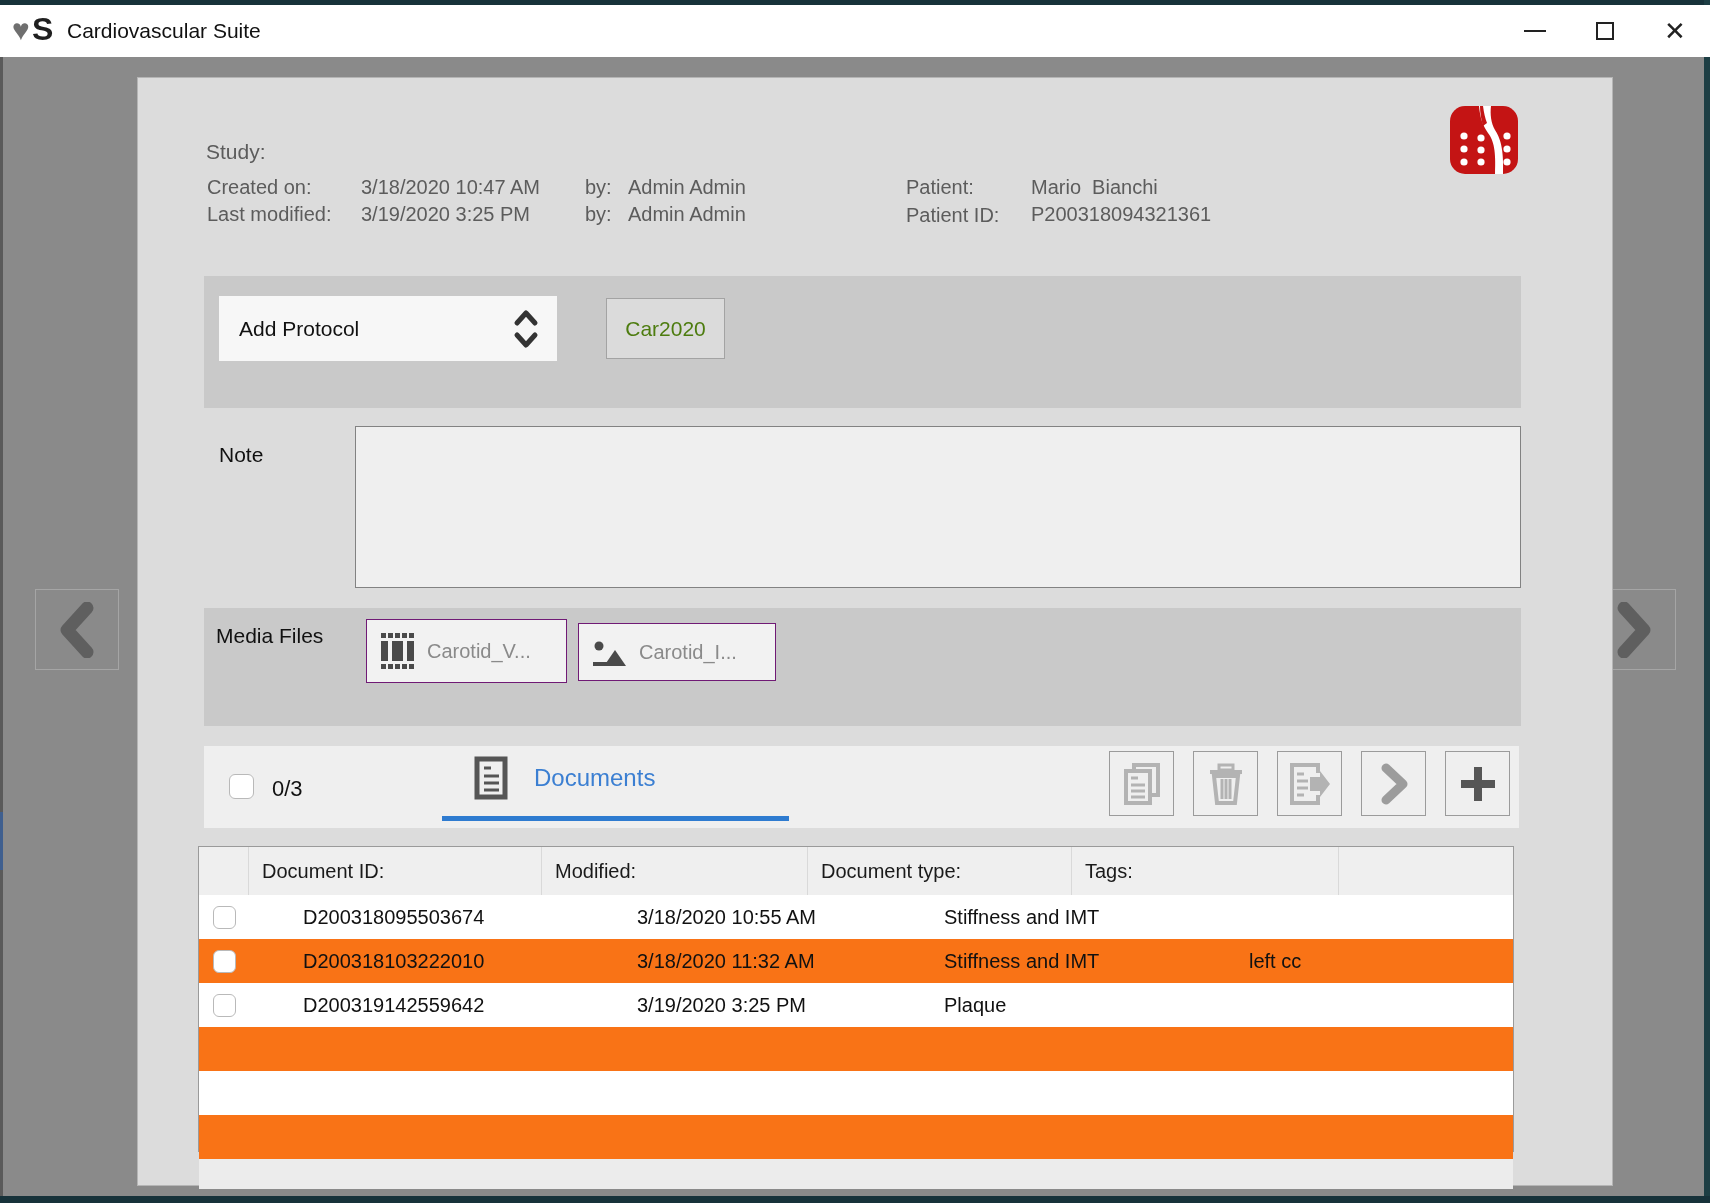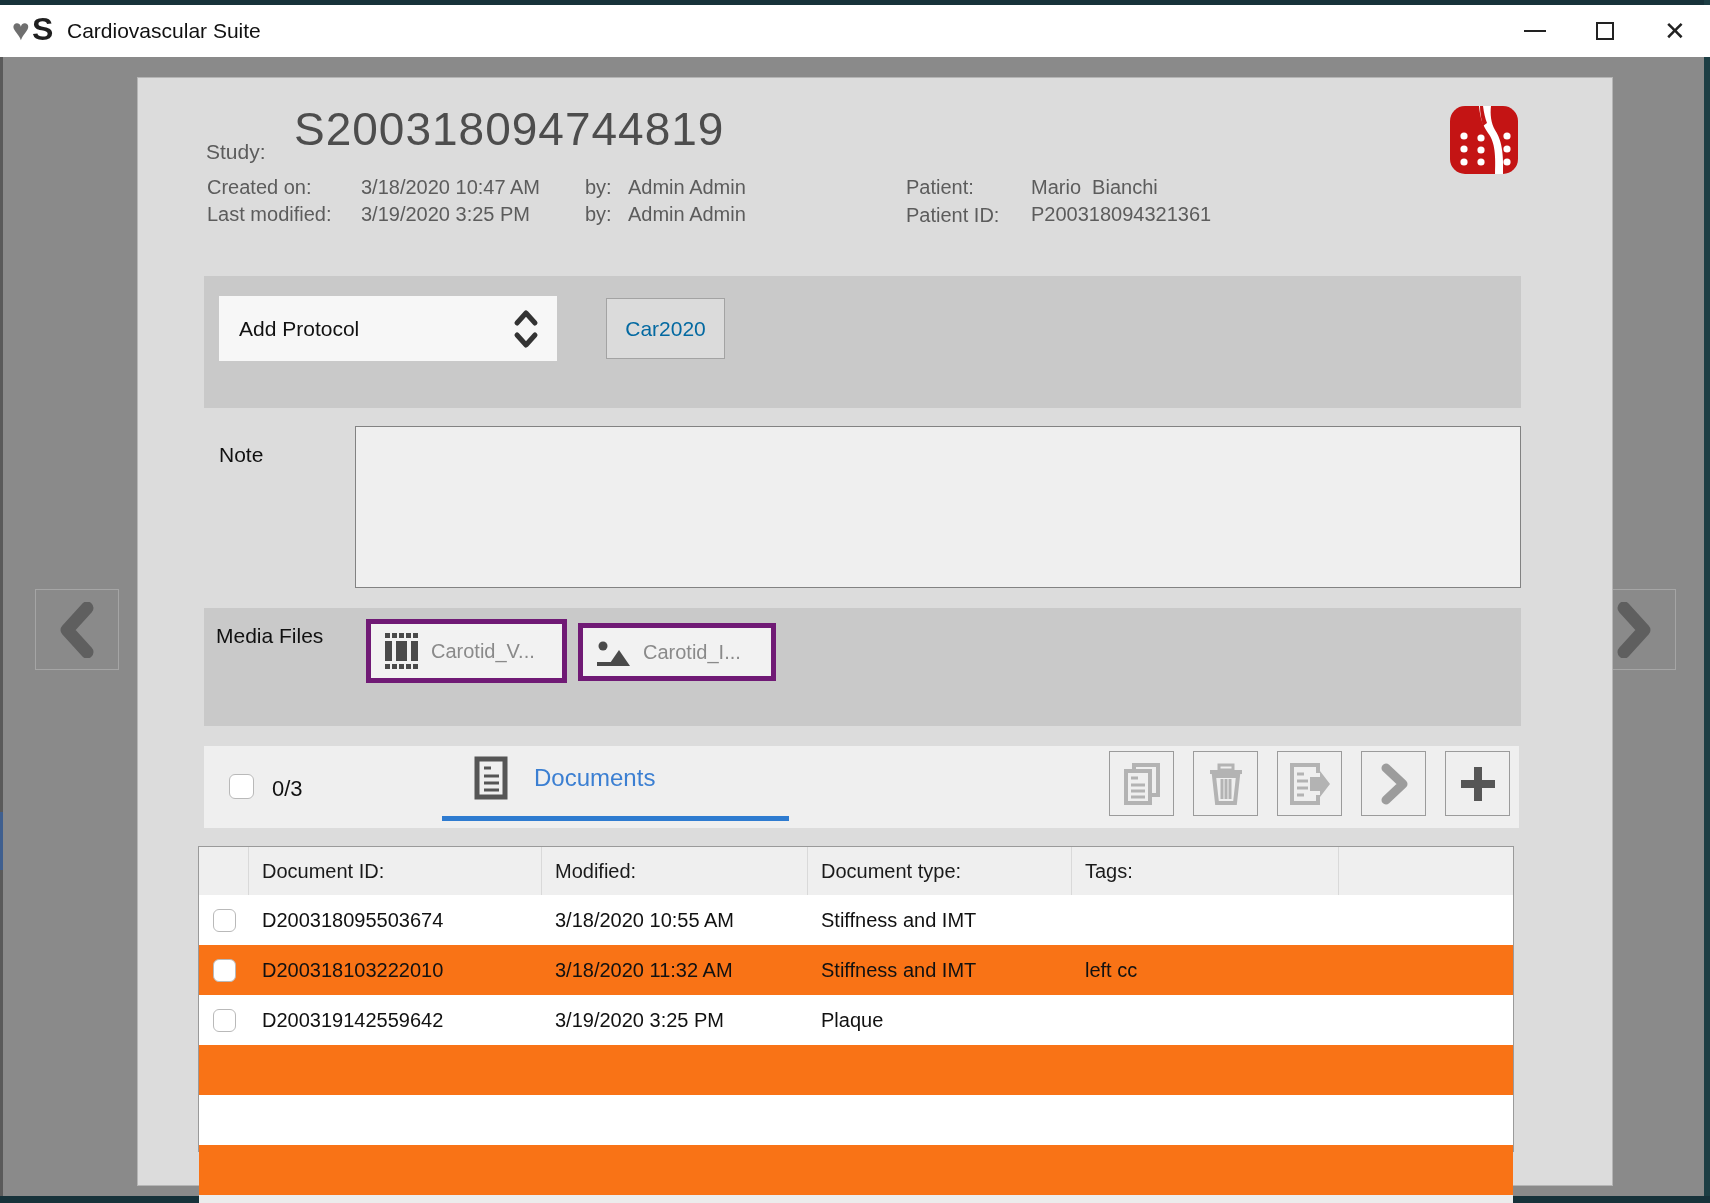--- a/index.html
+++ b/index.html
@@ -34,49 +34,49 @@
 
   
   .logo{ position:absolute; left:1312px; top:28px; width:68px; height:68px; }
 
   
   .band{ position:absolute; left:66px; width:1317px; background:#c9c9c9; }
   .band-protocol{ top:198px; height:132px; }
   .dropdown{ position:absolute; left:81px; top:218px; width:338px; height:65px; background:#f7f7f7; display:flex; align-items:center; cursor:default; }
   .dropdown-text{ font-size:21px; color:#111; margin-left:20px; }
   .dropdown-chevrons{ margin-left:auto; margin-right:16px; }
-  .btn-protocol{ position:absolute; left:468px; top:220px; width:119px; height:61px; background:#dbdbdb; border:1px solid #a3a3a3; display:flex; align-items:center; justify-content:center; font-size:21px; color:#0369a1; cursor:default; }
+  .btn-protocol{ position:absolute; left:468px; top:220px; width:119px; height:61px; background:#dbdbdb; border:1px solid #a3a3a3; display:flex; align-items:center; justify-content:center; font-size:21px; color:#4d7c0f; cursor:default; }
 
   
   .note-label{ position:absolute; left:81px; top:365px; font-size:21px; color:#111; }
   .note-box{ position:absolute; left:217px; top:348px; width:1166px; height:162px; background:#efefef; border:1px solid #828282; resize:none; font-family:"Liberation Sans",sans-serif; font-size:18px; color:#222; padding:8px; }
 
   
   .band-media{ top:530px; height:118px; }
   .media-label{ position:absolute; left:78px; top:546px; font-size:21px; color:#111; }
-  .media-btn{ position:absolute; top:541px; height:64px; background:#f2f2f2; border:5px solid #701a75; display:flex; align-items:center; padding:0 12px; cursor:default; }
+  .media-btn{ position:absolute; top:541px; height:64px; background:#f2f2f2; border:1px solid #701a75; display:flex; align-items:center; padding:0 12px; cursor:default; }
   .media-btn .fname{ font-size:20px; color:#8a8a8a; margin-left:10px; }
 
   
   .docs-bar{ position:absolute; left:66px; top:668px; width:1315px; height:82px; background:#efefef; }
   .checkbox{ width:25px; height:25px; background:#ffffff; border:1.5px solid #b9b9b9; border-radius:6px; cursor:default; }
   .docs-check{ position:absolute; left:25px; top:28px; }
   .docs-count{ position:absolute; left:68px; top:30px; font-size:22px; color:#111; }
   .docs-tab{ position:absolute; left:270px; top:10px; display:flex; align-items:center; cursor:default; }
   .docs-tab-label{ font-size:24px; color:#3b7fd2; margin-left:26px; }
   .tab-underline{ position:absolute; left:238px; top:70px; width:347px; height:5px; background:#2e7bd0; }
   .toolbar{ position:absolute; top:5px; right:9px; display:flex; gap:19px; }
   .tool-btn{ width:65px; height:65px; border:1.5px solid #9b9b9b; display:flex; align-items:center; justify-content:center; cursor:default; }
 
   
   .table{ position:absolute; left:60px; top:768px; width:1316px; height:306px; background:#ffffff; border:1px solid #9a9a9a; }
   .thead{ display:grid; grid-template-columns:50px 293px 266px 264px 267px 1fr; height:48px; background:#efefef; }
   .th{ display:flex; align-items:center; padding-left:13px; font-size:20px; color:#1a1a1a; border-right:1px solid #d9d9d9; }
   .th:last-child{ border-right:none; }
-  .trow{ display:grid; grid-template-columns:50px 293px 266px 264px 267px 1fr; height:50px; align-items:center; }
+  .trow{ display:grid; grid-template-columns:50px 293px 266px 264px 267px 1fr; height:44px; align-items:center;gap:41px; }
   .trow.blue{ background:#f97316; }
   .td{ font-size:20px; color:#111; padding-left:13px; overflow:hidden; white-space:nowrap; }
   .td-check{ display:flex; justify-content:center; padding-left:0; }
   .td-check .checkbox{ width:23px; height:23px; }
   .filler{ height:30px; background:#ececec; }
 
   
   .nav-btn{ position:absolute; top:589px; width:84px; height:81px; border:1.5px solid #a5a5a5; display:flex; align-items:center; justify-content:center; cursor:default; }
   .nav-left{ left:35px; }
   .nav-right{ left:1592px; }
@@ -120,21 +120,20 @@
   </div>
   <div class="nav-btn nav-right">
     <svg width="48" height="56" viewBox="0 0 48 56">
       <polyline points="14,6 34,28 14,50" fill="none" stroke="#5f5f5f" stroke-width="13" stroke-linecap="round" stroke-linejoin="round"></polyline>
     </svg>
   </div>
 
   <div class="card">
 
     <div class="study-label">Study:</div>
-    <div class="study-id">S200318094744819</div>
 
     <div class="meta" style="left:69px; top:98px;">Created on:</div>
     <div class="meta" style="left:223px; top:98px;">3/18/2020 10:47 AM</div>
     <div class="meta" style="left:447px; top:98px;">by:</div>
     <div class="meta" style="left:490px; top:98px;">Admin Admin</div>
 
     <div class="meta" style="left:69px; top:125px;">Last modified:</div>
     <div class="meta" style="left:223px; top:125px;">3/19/2020 3:25 PM</div>
     <div class="meta" style="left:447px; top:125px;">by:</div>
     <div class="meta" style="left:490px; top:125px;">Admin Admin</div>

